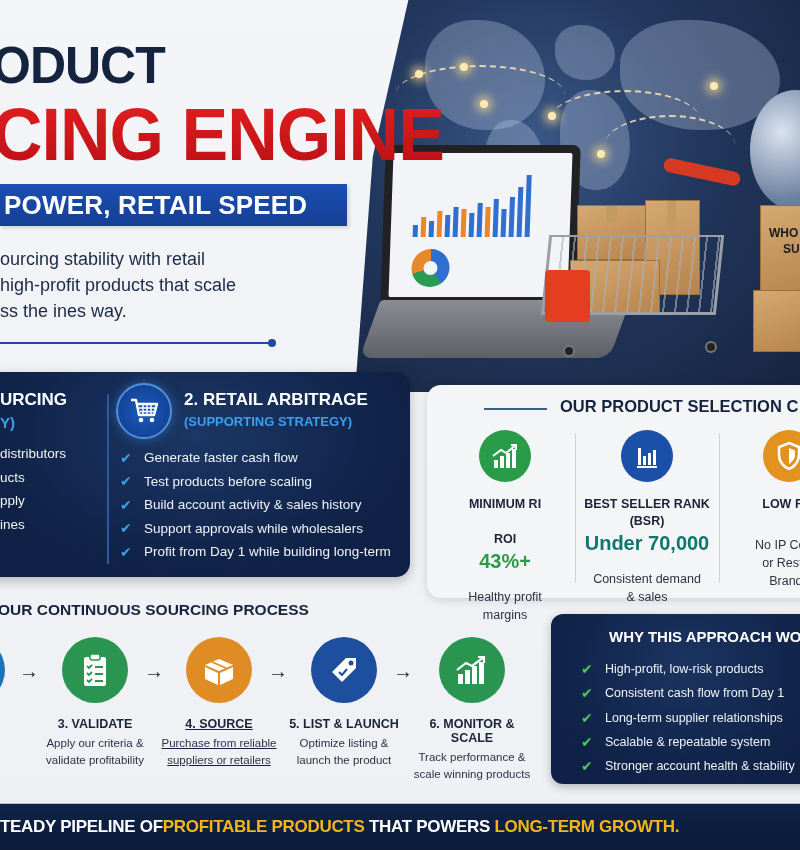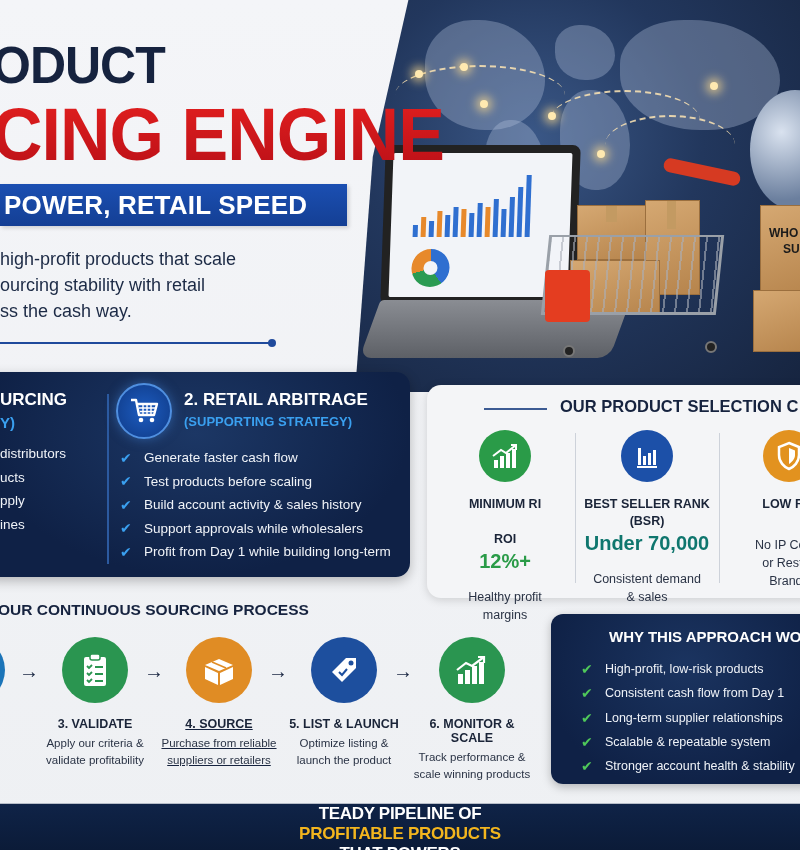--- a/index.html
+++ b/index.html
@@ -80,21 +80,21 @@
   .arrow { position: absolute; top: 660px; font-size: 20px; color: #16233f; }
 
   
   .why-card { position: absolute; left: 551px; top: 614px; width: 270px; height: 170px; background: radial-gradient(ellipse at 50% 30%, #1b3460, #0f2146 75%); border-radius: 12px; box-shadow: 0 3px 10px rgba(0,0,0,0.25); }
   .why-title { position: absolute; left: 58px; top: 14px; color: #fff; font-weight: 700; font-size: 15px; white-space: nowrap; }
   .why-list { position: absolute; left: 30px; top: 43px; list-style: none; }
   .why-list li { color: #f0f3f8; font-size: 12.5px; height: 24.3px; display: flex; align-items: center; white-space: nowrap; }
   .check-green { color: #4fc85a; font-weight: 900; width: 24px; font-size: 14px; }
 
   
-  .footer { position: absolute; left: 0; top: 803px; width: 800px; height: 47px; background: linear-gradient(180deg, #0f2347, #0b1b38); display: flex; align-items: center; padding-left: 0; border-top: 1px solid #b7bdc8; flex-direction: column; }
+  .footer { position: absolute; left: 0; top: 803px; width: 800px; height: 47px; background: linear-gradient(180deg, #0f2347, #0b1b38); display: flex; align-items: center; padding-left: 0; border-top: 1px solid #b7bdc8; }
   .footer span { font-weight: 700; font-size: 17px; letter-spacing: -0.3px; white-space: nowrap; }
   .footer .w { color: #fff; }
   .footer .y { color: #f3b51e; }
 </style>
 </head>
 <body>
 
 <div class="hero-art">
   <div class="map-blob" style="left:70px;top:20px;width:120px;height:110px;"></div>
   <div class="map-blob" style="left:130px;top:120px;width:60px;height:90px;"></div>
@@ -155,23 +155,23 @@
   </div>
   <div class="box" style="left:398px;top:290px;width:60px;height:62px;"></div>
 </div>
 
 <div class="title-1">ODUCT</div>
 <div class="title-2">CING ENGINE</div>
 <div class="subtitle-banner">
   <span>POWER, RETAIL SPEED</span>
 </div>
 <div class="intro">
+  <div>ourcing stability with retail</div>
   <div> high-profit products that scale</div>
-  <div>ourcing stability with retail</div>
-  <div>ss the cash way.</div>
+  <div>ss the ines way.</div>
 </div>
 <div class="intro-rule"></div>
 <div class="intro-rule-dot"></div>
 
 <div class="strategy-card">
   <div class="strat1-title">URCING</div>
   <div class="strat1-sub">Y)</div>
   <ul class="strat1-list">
     <li>distributors</li>
     <li>ucts</li>
@@ -223,21 +223,21 @@
           <rect x="4" y="18" width="4" height="8" fill="#fff"></rect>
           <rect x="10" y="14" width="4" height="12" fill="#fff"></rect>
           <rect x="16" y="11" width="4" height="15" fill="#fff"></rect>
           <rect x="22" y="7" width="4" height="19" fill="#fff"></rect>
           <path d="M3 14 L11 8 L16 11 L26 3" stroke="#fff" stroke-width="2" fill="none"></path>
           <path d="M21 3 H26 V8" stroke="#fff" stroke-width="2" fill="none"></path>
         </svg>
     </div>
     <div class="lbl">MINIMUM RI</div>
     <div class="lbl" style="margin-top:18px">ROI</div>
-    <div class="val" style="color:#2a9b48;">12%+</div>
+    <div class="val" style="color:#2a9b48;">43%+</div>
     <div class="desc">Healthy profit</div>
     <div class="desc" style="margin-top:0">margins</div>
   </div>
   <div class="crit-divider" style="left:148px;"></div>
 
   <div class="crit-col" style="left:150px;">
     <div class="ic" style="background:#1c50a8;">
       <svg width="28" height="28" viewBox="0 0 28 28">
           <rect x="5" y="6" width="3" height="17" fill="#fff"></rect>
           <rect x="10" y="14" width="3" height="9" fill="#fff"></rect>

